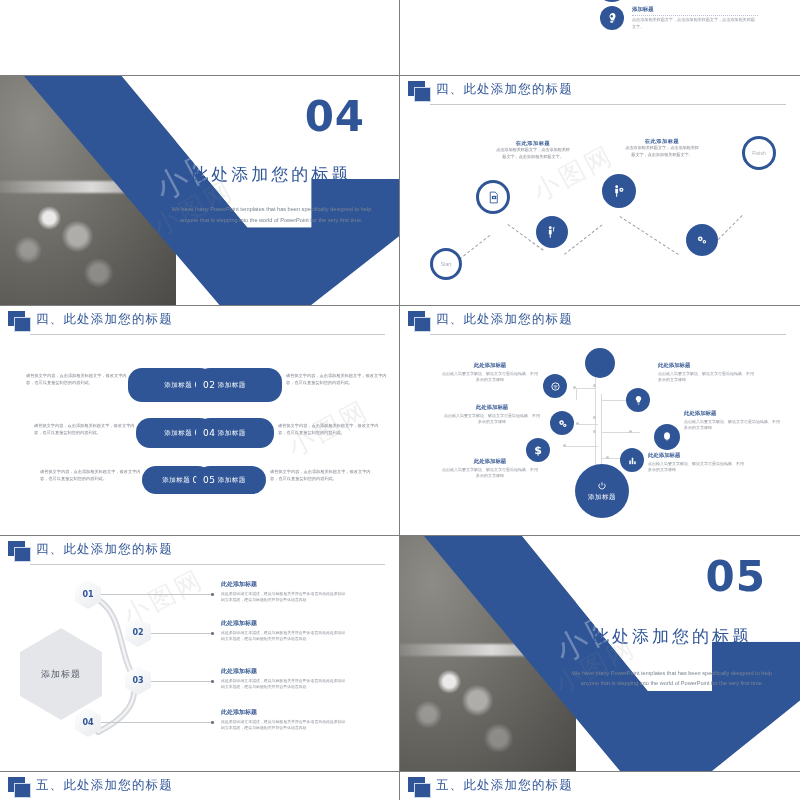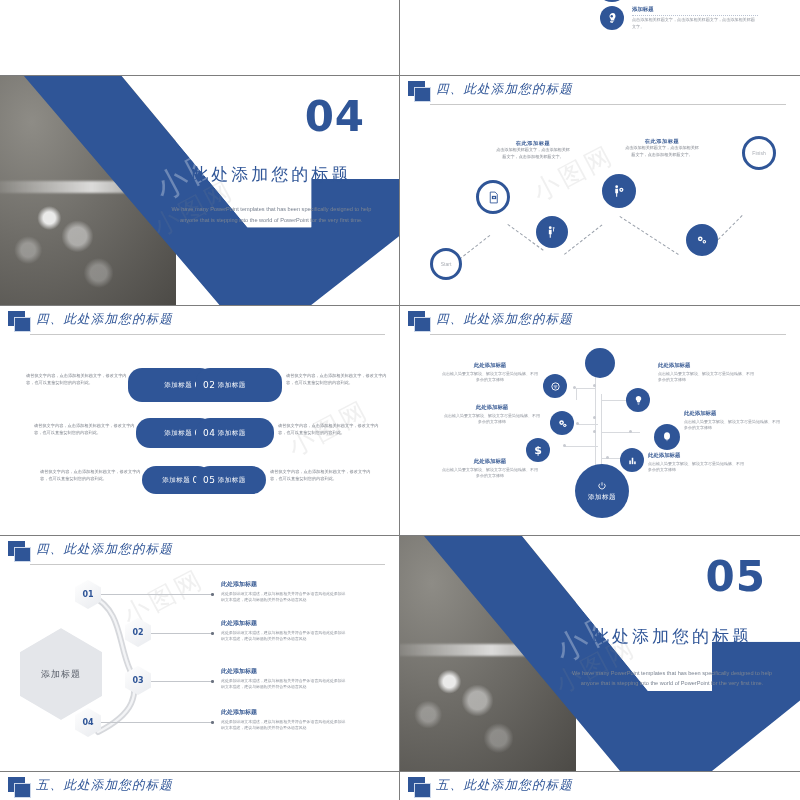--- a/index.html
+++ b/index.html
@@ -18,21 +18,21 @@
     background:#8f8f8f;
   }
   .vsep{ background:#7d7d7d; }
   .hsep{ background:#7d7d7d; }
   .slide{
     position:relative;
     background:#ffffff;
     overflow:hidden;
   }
   
-  .hdr{ position:absolute; left:0; top:0; width:100%; height:30px;font-style:italic; }
+  .hdr{ position:absolute; left:0; top:0; width:100%; height:30px; }
   .hdr .sq1{ position:absolute; left:8px; top:5px; width:17px; height:15px;
              background:#2f5597; }
   .hdr .sq2{ position:absolute; left:14px; top:11px; width:17px; height:15px;
              background:#2f5597; border:1px solid #cdd8ea; }
   .hdr .htxt{ position:absolute; left:36px; top:5px; font-size:12.5px;
               color:#2f5597; font-family:"Liberation Serif","DejaVu Serif",serif;
               letter-spacing:1.2px; white-space:nowrap; }
   .hdr .hline{ position:absolute; left:30px; top:28px; right:14px; height:1px;
                background:#c9c9c9; }
 

